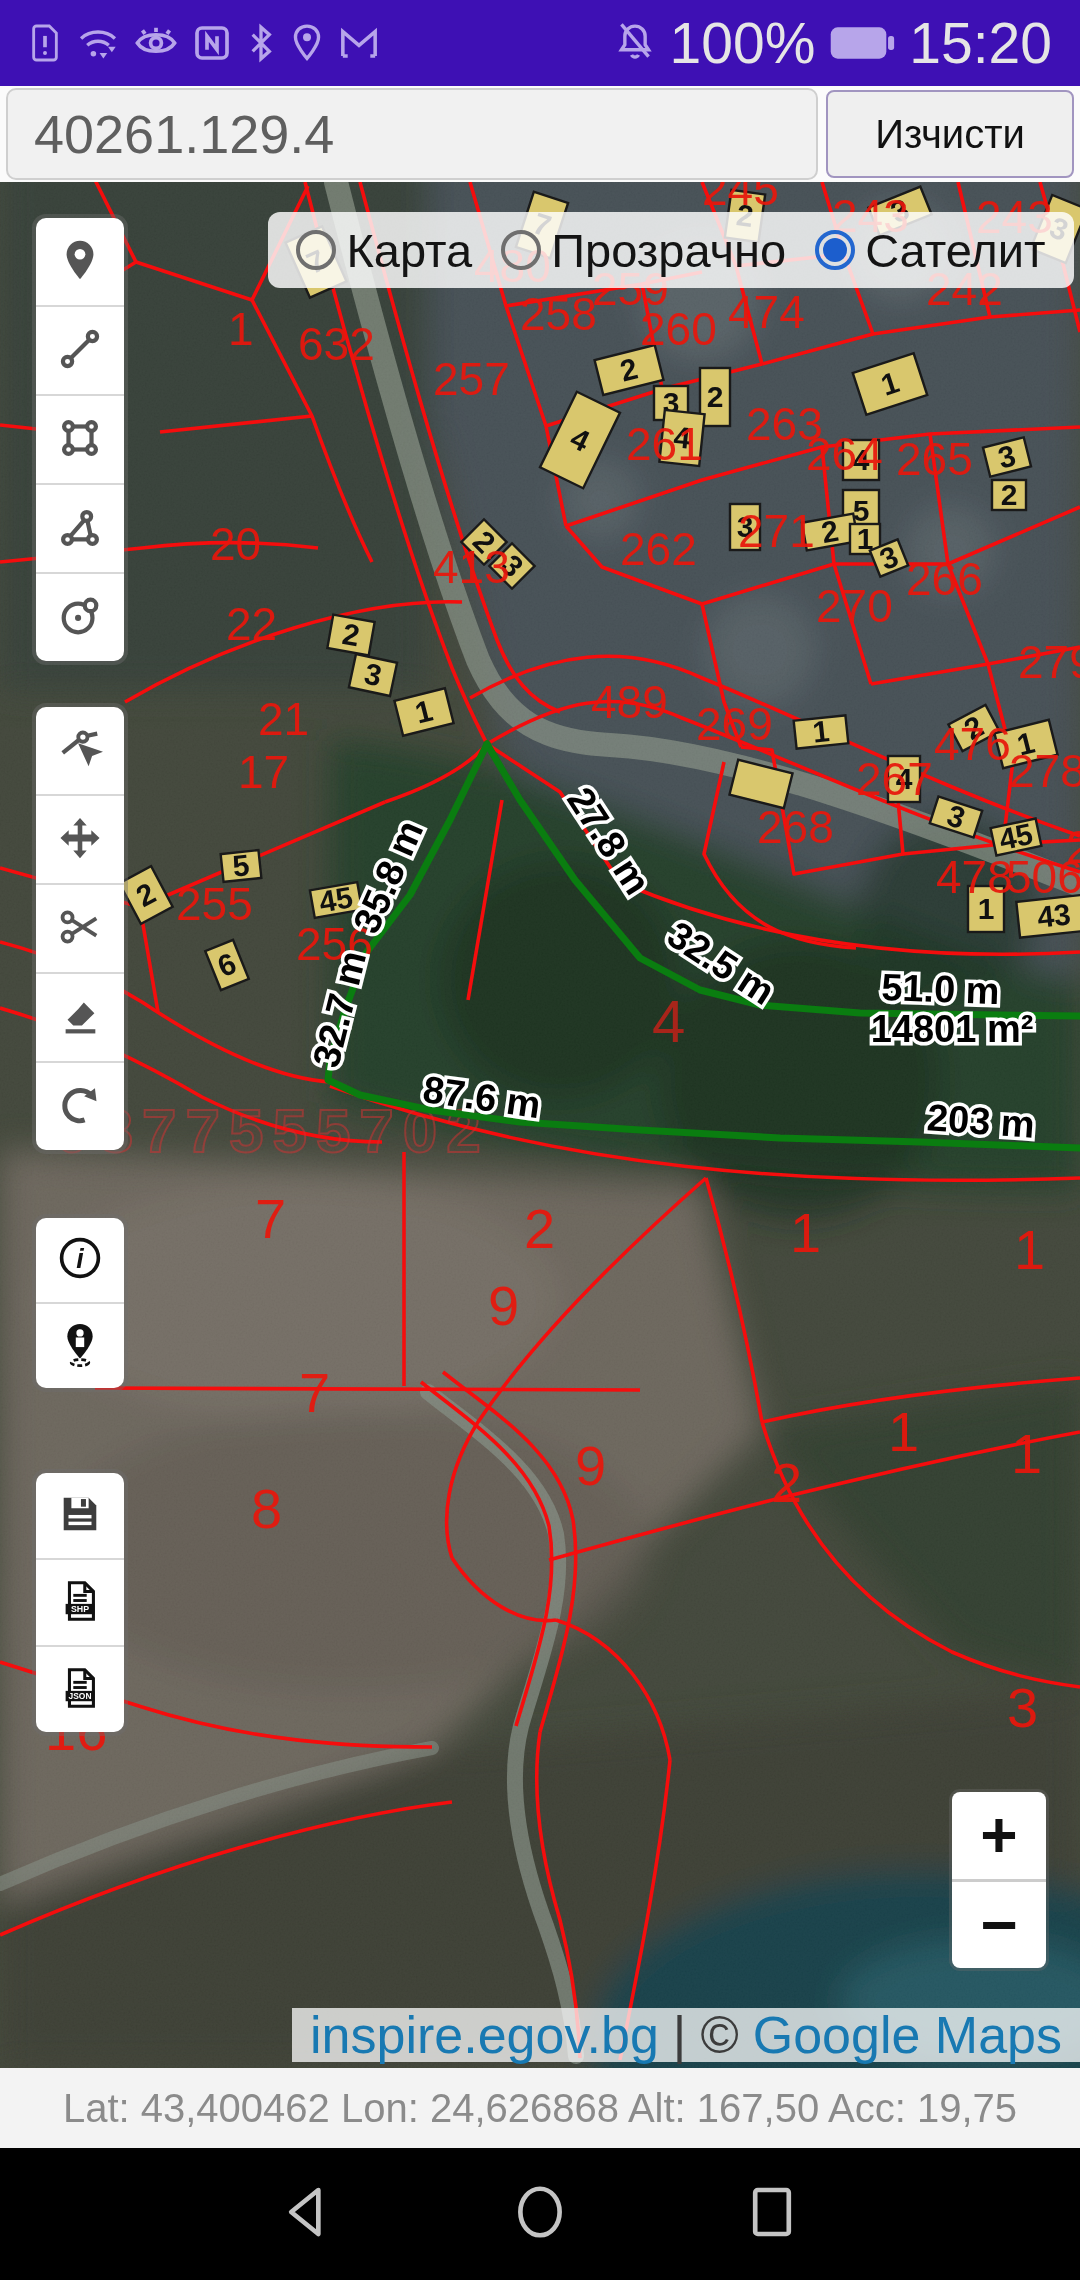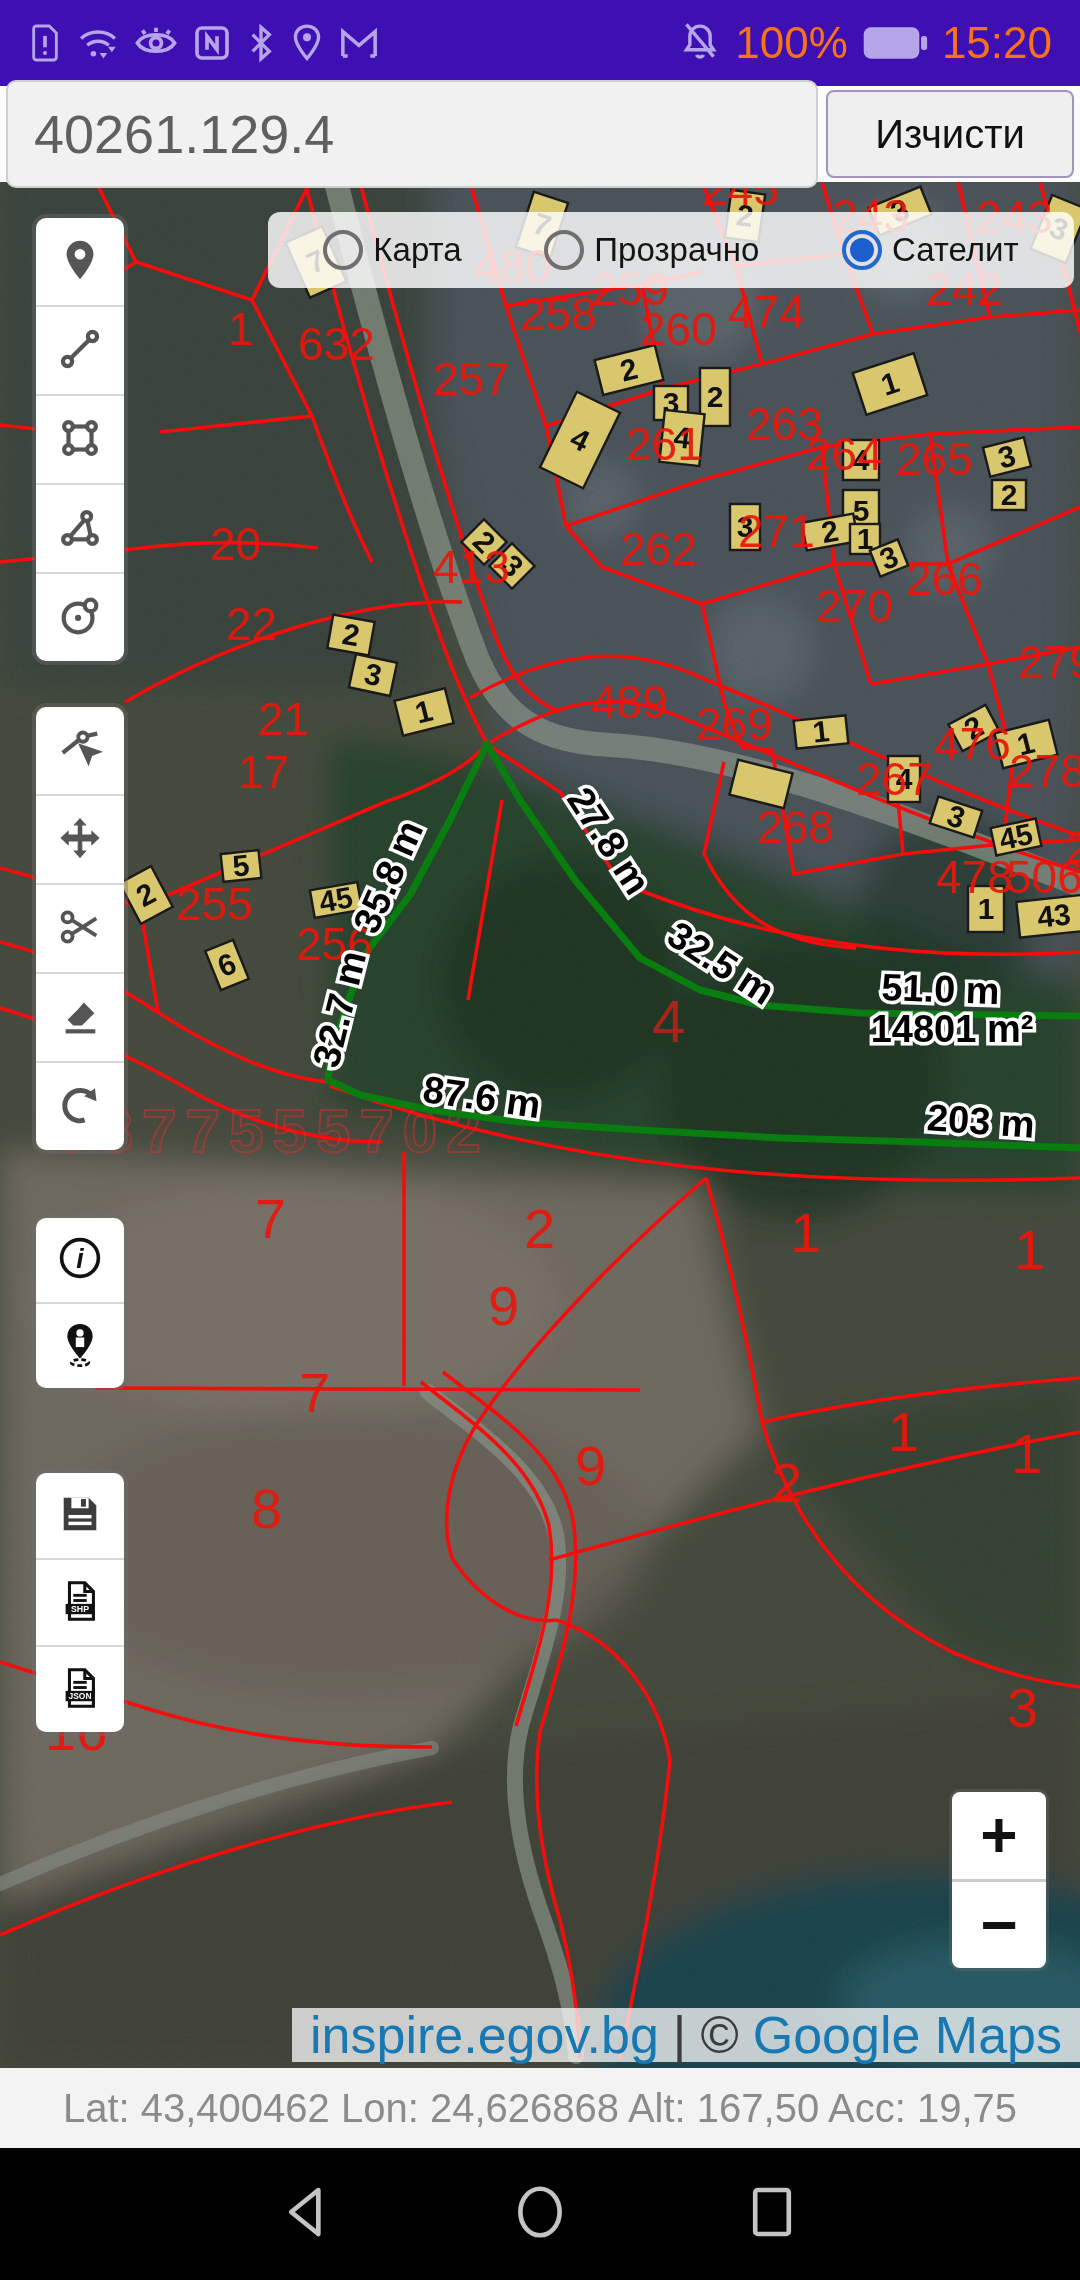--- a/index.html
+++ b/index.html
@@ -4,38 +4,38 @@
 <style>
   html,body{margin:0;padding:0;background:#000;}
   body{width:1080px;height:2280px;position:relative;overflow:hidden;
        font-family:"Liberation Sans",sans-serif;}
   .abs{position:absolute;}
   
   #status-bar{left:0;top:0;width:1080px;height:86px;background:#3e10b4;z-index:6;
     display:flex;align-items:center;justify-content:space-between;padding:0 28px;box-sizing:border-box;color:#b7a5ea;}
   #status-bar .sb-left,#status-bar .sb-right{display:flex;align-items:center;gap:14px;}
   #status-bar svg{display:block;}
-  .sb-txt{font-size:44px;color:#f97316;}
+  .sb-txt{font-size:57px;color:#e5e5e5;}
   
   #search-row{left:0;top:86px;width:1080px;height:96px;background:#fbfbfb;z-index:6;
     display:flex;align-items:center;box-sizing:border-box;padding:4px 6px;gap:8px;}
-  #search-input{flex:1;height:108px;background:#f1f1f1;border:2px solid #cfcfcf;border-radius:10px;
+  #search-input{flex:1;height:92px;background:#f1f1f1;border:2px solid #cfcfcf;border-radius:10px;
     font-size:54px;color:#5f5f5f;padding:0 26px;font-family:"Liberation Sans",sans-serif;box-sizing:border-box;}
   #clear-button{width:248px;height:88px;background:#efefef;border:2px solid #a195c0;border-radius:8px;
     font-size:40px;color:#111;font-family:"Liberation Sans",sans-serif;}
   
   #map-svg{left:0;top:0;width:1080px;height:2280px;z-index:0;}
   text{font-family:"Liberation Sans",sans-serif;}
   .measure-label{font-weight:bold;fill:#000;stroke:#fff;stroke-width:7px;paint-order:stroke;}
   .parcel-label{opacity:.93;}
   .bld-num{font-weight:bold;fill:#111;}
   
   #layer-pill{left:268px;top:212px;width:778px;height:76px;background:rgba(255,255,255,.82);
     border-radius:12px;z-index:3;display:flex;align-items:center;justify-content:space-around;padding:0 14px;}
-  .layer-opt{display:flex;align-items:center;gap:10px;font-size:33px;color:#141414;}
+  .layer-opt{display:flex;align-items:center;gap:10px;font-size:47px;color:#141414;}
   .radio{width:40px;height:40px;border-radius:50%;border:4px solid #6f6f6f;box-sizing:border-box;background:transparent;}
   .radio.on{border-color:#2467cf;position:relative;}
   .radio.on::after{content:"";position:absolute;left:4px;top:4px;width:24px;height:24px;border-radius:50%;background:#1c5ecd;}
   
   .tool-col{left:36px;width:88px;background:#fff;border-radius:10px;z-index:4;
     box-shadow:0 0 0 4px rgba(110,110,110,.40);display:flex;flex-direction:column;}
   .tool-cell{height:87px;display:flex;align-items:center;justify-content:center;border-bottom:2px solid #d7d7d7;}
   .tool-cell:last-child{border-bottom:none;border-radius:11px;}
   
   #zoom-ctl{left:952px;top:1792px;width:94px;height:176px;background:#fff;border-radius:8px;z-index:3;

